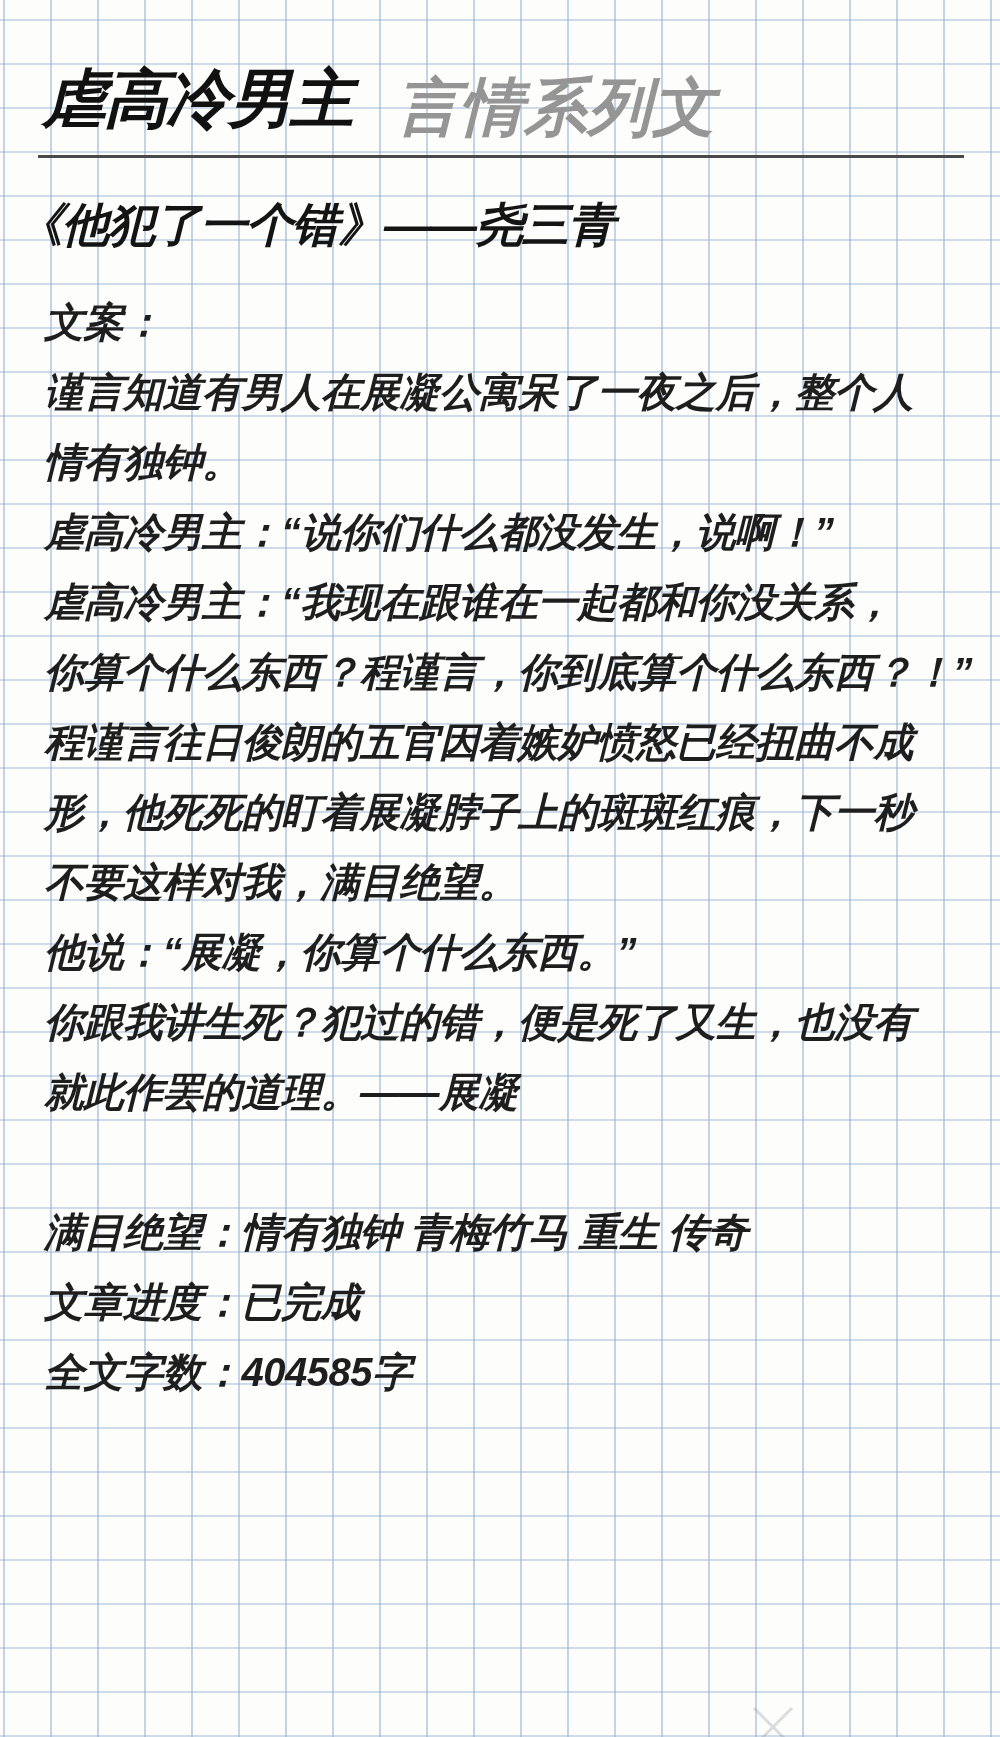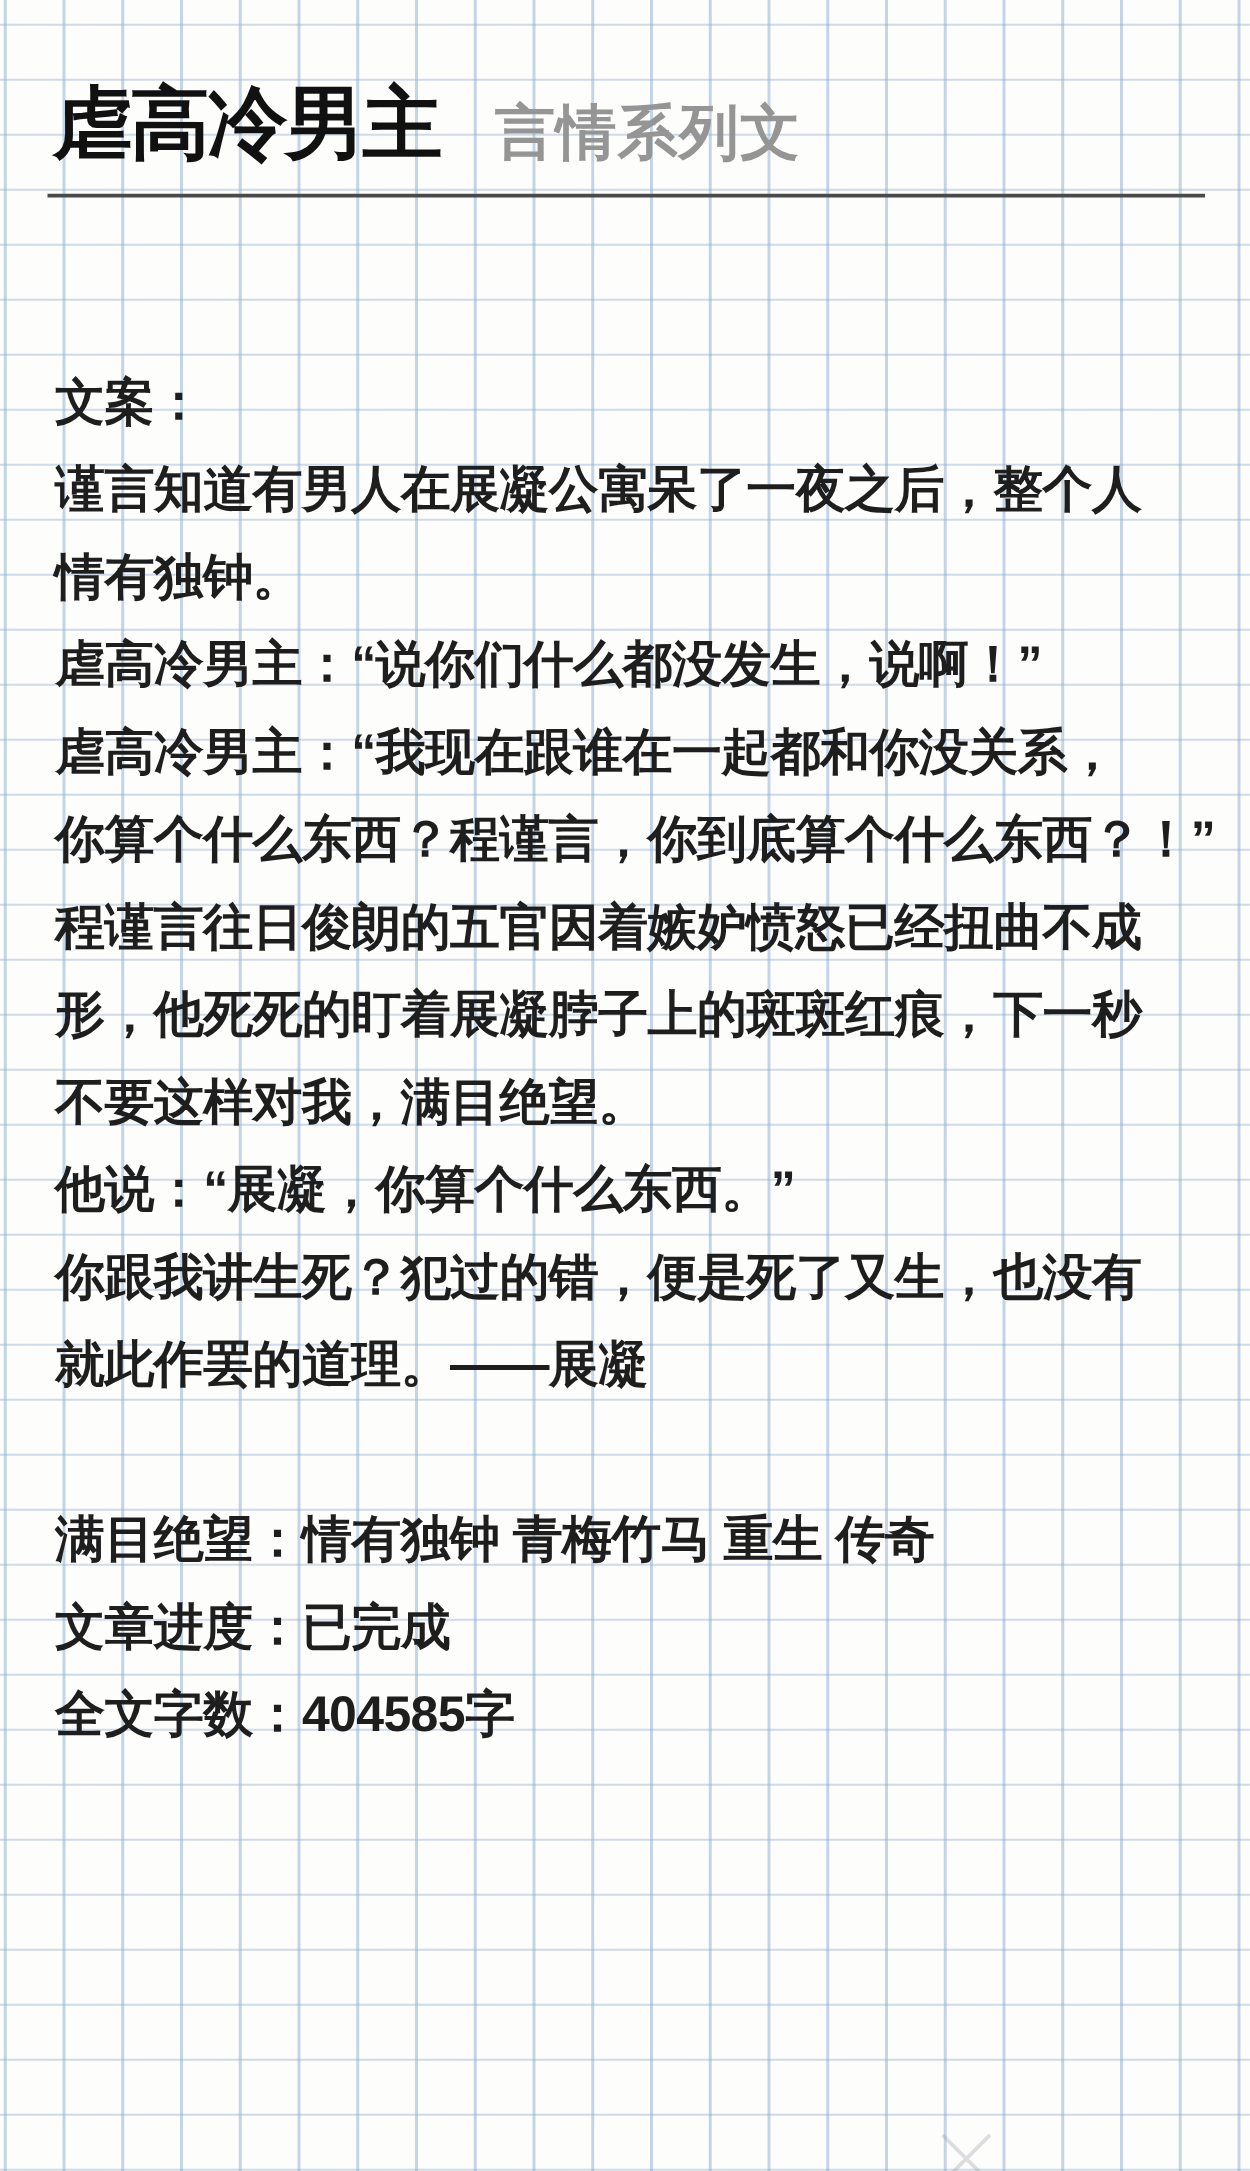--- a/index.html
+++ b/index.html
@@ -10,39 +10,40 @@
     width: 1000px;
     height: 1737px;
     overflow: hidden;
     background-color: #fdfdfc;
     background-image:
       linear-gradient(to right, rgba(140,172,208,0.50) 2px, transparent 2px),
       linear-gradient(to bottom, rgba(140,172,208,0.42) 2px, transparent 2px);
     background-size: 47px 44px;
     background-position: 3px 19px;
     color: #1e1e1e;
+    font-style: italic;
   }
 
   .header {
     position: absolute;
     left: 42px;
     top: 60px;
     display: flex;
     align-items: flex-end;
     white-space: nowrap;
   }
   .page-title {
     font-size: 64px;
     font-weight: 900;
     letter-spacing: -2px;
     line-height: 78px;
     color: #111111;
   }
   .page-subtitle {
-    font-size: 48px;
+    font-size: 63px;
     font-weight: 700;
     letter-spacing: 1px;
     color: #959595;
     margin-left: 44px;
     line-height: 58px;
     margin-bottom: 2px;
   }
 
   .divider {
     position: absolute;
@@ -100,20 +101,21 @@
 
 <div class="page">
 
   <div class="header">
     <span class="page-title">虐高冷男主</span>
     <span class="page-subtitle">言情系列文</span>
   </div>
 
   <div class="divider"></div>
 
+  <div class="book-title">《他犯了一个错》——尧三青</div>
 
   <div class="synopsis">
     <div class="text-line">文案：</div>
     <div class="text-line">谨言知道有男人在展凝公寓呆了一夜之后，整个人</div>
     <div class="text-line">情有独钟。</div>
     <div class="text-line">虐高冷男主：“说你们什么都没发生，说啊！”</div>
     <div class="text-line">虐高冷男主：“我现在跟谁在一起都和你没关系，</div>
     <div class="text-line">你算个什么东西？程谨言，你到底算个什么东西？！”</div>
     <div class="text-line">程谨言往日俊朗的五官因着嫉妒愤怒已经扭曲不成</div>
     <div class="text-line">形，他死死的盯着展凝脖子上的斑斑红痕，下一秒</div>

